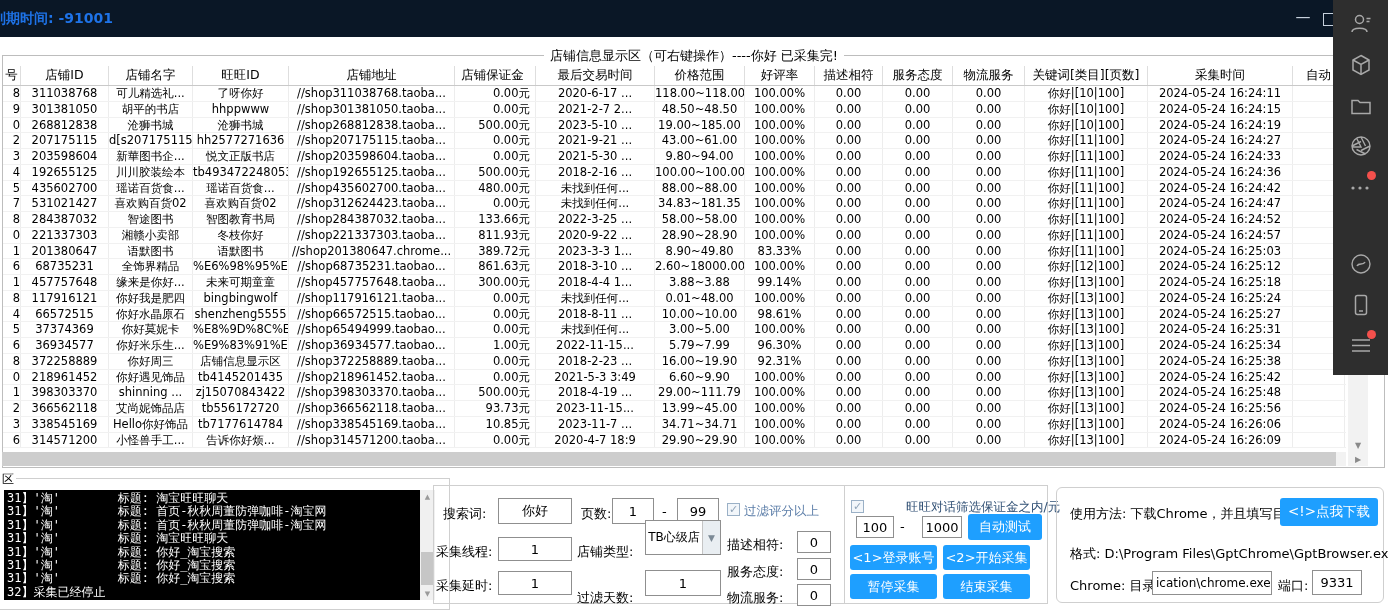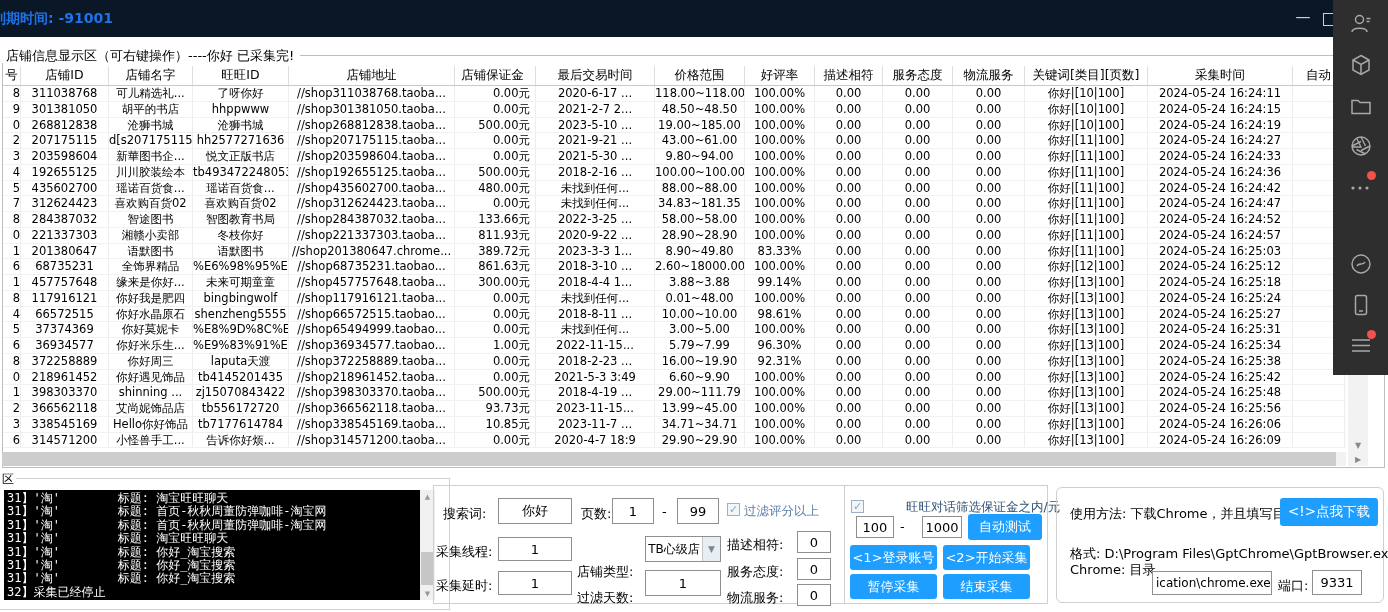--- a/index.html
+++ b/index.html
@@ -11,21 +11,21 @@
   .win-min{position:absolute;left:1288px;top:4px;width:30px;height:26px;color:#c7d1dc;
            display:flex;align-items:center;justify-content:center;font-size:15px;}
   .win-max{position:absolute;left:1323px;top:13px;width:11px;height:11px;border:1.5px solid #c7d1dc;}
   
   .toolbar{position:absolute;right:0;top:0;width:55px;height:375px;background:#2e2e2e;z-index:50;}
   .tool{position:absolute;left:16px;width:24px;height:24px;}
   .tool svg{display:block;}
   .badge{position:absolute;width:9px;height:9px;border-radius:50%;background:#f4504c;right:-3px;top:-3px;}
   
   .tgroup{position:absolute;left:2px;top:55px;width:1381px;height:411px;border:1px solid #bdbdbd;}
-  .tgroup-label{position:absolute;left:0;top:47px;width:1388px;text-align:left;font-size:13px;z-index:2;}
+  .tgroup-label{position:absolute;left:0;top:47px;width:1388px;text-align:center;font-size:13px;z-index:2;}
   .tgroup-label span{background:#fff;padding:0 6px;}
   .thead{position:absolute;left:3px;top:66px;width:1343px;height:19px;display:flex;
          border-bottom:1px solid #c9c9c9;background:#fff;}
   .hcell{flex:none;box-sizing:border-box;border-right:1px solid #dedede;font-size:12.5px;
          display:flex;align-items:center;justify-content:center;overflow:hidden;white-space:nowrap;}
   .tbody{position:absolute;left:3px;top:86px;width:1343px;}
   .trow{display:flex;height:15.75px;box-sizing:border-box;border-bottom:1px solid #f1f1f1;}
   .tcell{flex:none;box-sizing:border-box;border-right:1px solid #ededed;font-size:11.5px;
          line-height:14.5px;text-align:center;overflow:hidden;white-space:nowrap;}
   .c0{width:18px;text-align:right;}
@@ -215,21 +215,21 @@
       <div class="tcell c8">100.00%</div>
       <div class="tcell c9">0.00</div>
       <div class="tcell c10">0.00</div>
       <div class="tcell c11">0.00</div>
       <div class="tcell c12">你好|[11|100]</div>
       <div class="tcell c13">2024-05-24 16:24:42</div>
       <div class="tcell c14"></div>
     </div>
     <div class="trow">
       <div class="tcell c0">7</div>
-      <div class="tcell c1">312624423</div>
+      <div class="tcell c1">531021427</div>
       <div class="tcell c2">喜欢购百货02</div>
       <div class="tcell c3">喜欢购百货02</div>
       <div class="tcell c4">//shop312624423.taoba...</div>
       <div class="tcell c5">0.00元</div>
       <div class="tcell c6">未找到任何...</div>
       <div class="tcell c7">34.83~181.35</div>
       <div class="tcell c8">100.00%</div>
       <div class="tcell c9">0.00</div>
       <div class="tcell c10">0.00</div>
       <div class="tcell c11">0.00</div>
@@ -387,21 +387,21 @@
       <div class="tcell c10">0.00</div>
       <div class="tcell c11">0.00</div>
       <div class="tcell c12">你好|[13|100]</div>
       <div class="tcell c13">2024-05-24 16:25:34</div>
       <div class="tcell c14"></div>
     </div>
     <div class="trow">
       <div class="tcell c0">8</div>
       <div class="tcell c1">372258889</div>
       <div class="tcell c2">你好周三</div>
-      <div class="tcell c3">laputa天渡</div>
+      <div class="tcell c3">店铺信息显示区</div>
       <div class="tcell c4">//shop372258889.taoba...</div>
       <div class="tcell c5">0.00元</div>
       <div class="tcell c6">2018-2-23 ...</div>
       <div class="tcell c7">16.00~19.90</div>
       <div class="tcell c8">92.31%</div>
       <div class="tcell c9">0.00</div>
       <div class="tcell c10">0.00</div>
       <div class="tcell c11">0.00</div>
       <div class="tcell c12">你好|[13|100]</div>
       <div class="tcell c13">2024-05-24 16:25:38</div>
@@ -519,22 +519,22 @@
 <input class="inp" style="left: 498px; top: 498px; width: 74px; height: 26px;" readonly="" value="你好">
 <div class="lab" style="left:581px;top:505px;">页数:</div>
 <input class="inp" style="left: 612px; top: 498px; width: 42px; height: 26px;" readonly="" value="1">
 <div class="lab" style="left:662px;top:504px;">-</div>
 <input class="inp" style="left: 677px; top: 498px; width: 42px; height: 26px;" readonly="" value="99">
 <div class="chk" style="left:727px;top:503px;">✓</div>
 <div class="chklab" style="left:744px;top:503px;color:#5b7da8;">过滤评分以上</div>
 
 <div class="lab" style="left:436px;top:543px;">采集线程:</div>
 <input class="inp" style="left: 498px; top: 537px; width: 74px; height: 24px;" readonly="" value="1">
-<div class="lab" style="left:577px;top:563px;">店铺类型:</div>
-<div class="sel" style="left:645px;top:536px;width:76px;height:26px;">
+<div class="lab" style="left:577px;top:543px;">店铺类型:</div>
+<div class="sel" style="left:645px;top:520px;width:76px;height:35px;">
   <div class="sel-txt">TB心级店</div>
   <div class="sel-arrow">▼</div>
 </div>
 <div class="lab" style="left:727px;top:536px;">描述相符:</div>
 <input class="inp" style="left: 797px; top: 531px; width: 34px; height: 22px;" readonly="" value="0">
 
 <div class="lab" style="left:436px;top:577px;">采集延时:</div>
 <input class="inp" style="left: 498px; top: 571px; width: 74px; height: 24px;" readonly="" value="1">
 <div class="lab" style="left:577px;top:577px;margin-top:12px;">过滤天数:</div>
 <input class="inp" style="left: 645px; top: 570px; width: 76px; height: 26px;" readonly="" value="1">
@@ -552,21 +552,21 @@
 <div class="btn" style="left:968px;top:514px;width:74px;height:26px;">自动测试</div>
 <div class="btn" style="left:850px;top:545px;width:87px;height:25px;">&lt;1&gt;登录账号</div>
 <div class="btn" style="left:943px;top:545px;width:87px;height:25px;">&lt;2&gt;开始采集</div>
 <div class="btn" style="left:850px;top:574px;width:87px;height:25px;">暂停采集</div>
 <div class="btn" style="left:943px;top:574px;width:87px;height:25px;">结束采集</div>
 
 <div class="igroup"></div>
 <div class="info-txt" style="left:1070px;top:505px;">使用方法: 下载Chrome，并且填写目录</div>
 <div class="btn" style="left:1280px;top:498px;width:98px;height:28px;font-size:13.5px;">&lt;!&gt;点我下载</div>
 <div class="info-txt" style="left:1070px;top:545px;">格式: D:\Program Files\GptChrome\GptBrowser.exe</div>
-<div class="info-txt" style="left:1070px;top:561px;">Chrome: 目录</div>
+<div class="info-txt" style="left:1070px;top:577px;">Chrome: 目录</div>
 <input class="inp left" style="left: 1152px; top: 571px; width: 120px; height: 24px;" readonly="" value="ication\chrome.exe&quot;">
 <div class="info-txt" style="left:1278px;top:577px;">端口:</div>
 <input class="inp" style="left: 1312px; top: 570px; width: 50px; height: 25px;" readonly="" value="9331">
 
 <div class="toolbar">
   <div class="tool" style="top:12px;">
     <svg width="24" height="24" viewBox="0 0 24 24" fill="none" stroke="#a8a8a8" stroke-width="1.5">
       <circle cx="10.5" cy="7.5" r="4"></circle>
         <path d="M3 20c0-5 15-5 15 0"></path>
         <path d="M17.5 6.5h4M17.5 9.5h3" stroke-width="1.3"></path>

